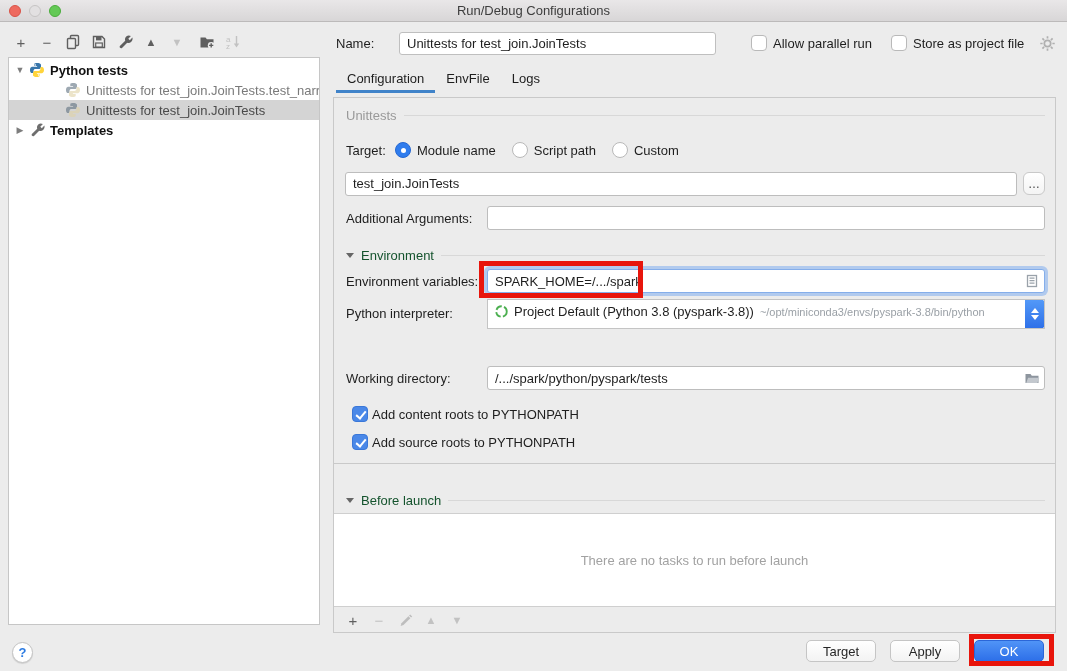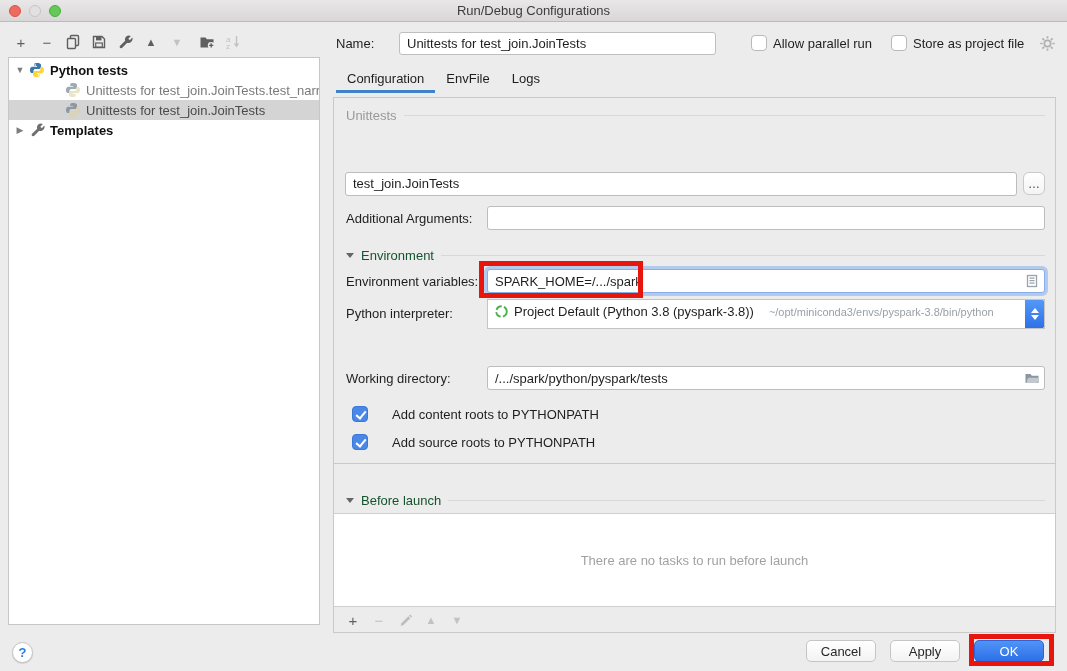--- a/index.html
+++ b/index.html
@@ -86,22 +86,22 @@
   .focusfld { border:1px solid #85aeea; box-shadow:0 0 0 3px rgba(130,175,240,.55); }
   .combo { position:relative; flex:1; height:30px; border:1px solid #c4c4c4; border-radius:0;
     background:#fff; display:flex; align-items:center; padding:0 26px 4px 6px; overflow:hidden; white-space:nowrap; }
   .combo .stepper { position:absolute; right:-1px; top:-1px; bottom:-1px; width:20px; border-radius:0 5px 5px 0;
     background:linear-gradient(#549af8,#2d6fe8); display:flex; flex-direction:column;
     align-items:center; justify-content:center; gap:2px; }
   .chev-up { width:0; height:0; border-left:4px solid transparent; border-right:4px solid transparent;
     border-bottom:5px solid #fff; }
   .chev-dn { width:0; height:0; border-left:4px solid transparent; border-right:4px solid transparent;
     border-top:5px solid #fff; }
-  .combo .path { color:#9aa0a6; font-size:11px; margin-left:15px; }
-  .cbrow { display:flex; align-items:center; gap:24px; }
+  .combo .path { color:#9aa0a6; font-size:11px; margin-left:6px; }
+  .cbrow { display:flex; align-items:center; gap:4px; }
   .form-divider { position:absolute; left:0; right:0; top:365px; height:1px; background:#c9c9c9; }
 
   
   .bl-list { position:absolute; left:0; right:0; top:415px; height:94px; background:#fff;
     border-top:1px solid #cfcfcf; border-bottom:1px solid #cfcfcf;
     display:flex; align-items:center; justify-content:center; color:#a2a2a2; }
   .bl-toolbar { position:absolute; left:6px; top:509px; height:26px; display:flex; align-items:center; }
 
   
   .helpbtn { position:absolute; left:12px; top:642px; width:21px; height:21px; border-radius:50%;
@@ -244,20 +244,35 @@
     </div>
 </div>
 
 <div class="pane">
 
   <div class="sechdr" style="top:10px">
     <span class="ttl">Unittests</span>
     <span class="rule"></span>
   </div>
 
+  <div class="frow" style="top:40px;height:24px">
+    <span style="flex:0 0 49px">Target:</span>
+    <span class="ropt">
+      <span class="radio sel"></span>
+      <span>Module name</span>
+    </span>
+    <span class="ropt">
+      <span class="radio"></span>
+      <span>Script path</span>
+    </span>
+    <span class="ropt">
+      <span class="radio"></span>
+      <span>Custom</span>
+    </span>
+  </div>
 
   <div class="frow" style="top:73px;height:25px;left:11px">
     <div class="fld" style="padding-right:24px">
       <input value="test_join.JoinTests" style="">
     </div>
     <div class="browse-btn">
         <span>…</span>
       </div>
   </div>
 
@@ -356,21 +371,21 @@
     <div class="tbtn dis" style="font-size:11px">
         <span>▼</span>
       </div>
   </div>
 </div>
 
 <div class="helpbtn">
     <span>?</span>
   </div>
 <div class="btn" style="left:806px">
-    <span>Cancel</span>
+    <span>Target</span>
   </div>
 <div class="btn" style="left:890px">
     <span>Apply</span>
   </div>
 <div class="btn primary" style="left:974px">
     <span>OK</span>
   </div>
 
 <div class="redbox red-env"></div>
 <div class="redbox red-ok"></div>

